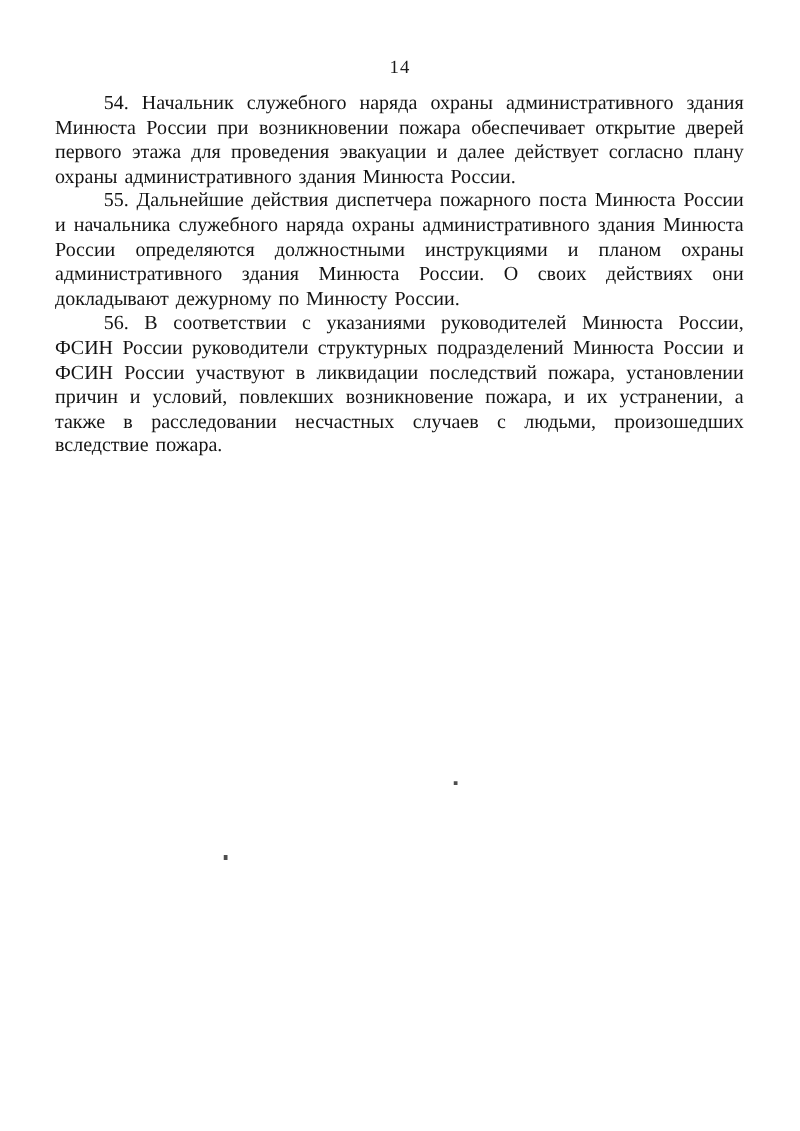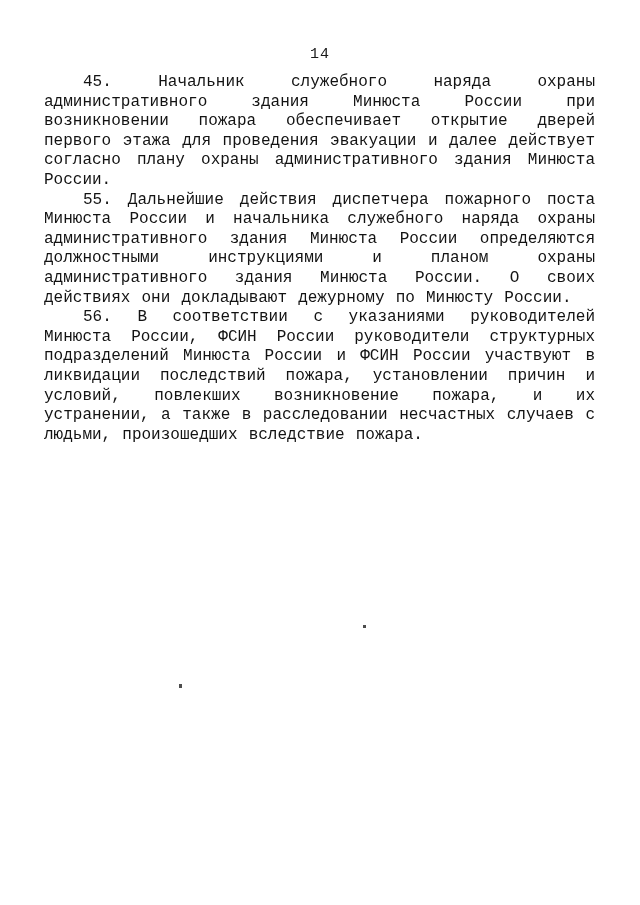--- a/index.html
+++ b/index.html
@@ -6,21 +6,21 @@
     margin: 0;
     padding: 0;
     background: #ffffff;
   }
   .page {
     position: relative;
     width: 640px;
     height: 905px;
     background: #ffffff;
     overflow: hidden;
-    font-family: Liberation Mono, monospace;
+    font-family: Liberation Serif, serif;
     color: #141414;
   }
   .page-number {
     position: absolute;
     top: 46px;
     left: 0;
     right: 0;
     text-align: center;
     font-size: 15px;
     letter-spacing: 1px;
@@ -60,21 +60,21 @@
   }
 </style>
 </head>
 <body>
 
 <div class="page">
 
   <div class="page-number">14</div>
 
   <div class="text-block">
-    <p>45. Начальник служебного наряда охраны административного здания Минюста России при возникновении пожара обеспечивает открытие дверей первого этажа для проведения эвакуации и далее действует согласно плану охраны административного здания Минюста России.</p>
+    <p>54. Начальник служебного наряда охраны административного здания Минюста России при возникновении пожара обеспечивает открытие дверей первого этажа для проведения эвакуации и далее действует согласно плану охраны административного здания Минюста России.</p>
     <p>55. Дальнейшие действия диспетчера пожарного поста Минюста России и начальника служебного наряда охраны административного здания Минюста России определяются должностными инструкциями и планом охраны административного здания Минюста России. О своих действиях они докладывают дежурному по Минюсту России.</p>
     <p>56. В соответствии с указаниями руководителей Минюста России, ФСИН России руководители структурных подразделений Минюста России и ФСИН России участвуют в ликвидации последствий пожара, установлении причин и условий, повлекших возникновение пожара, и их устранении, а также в расследовании несчастных случаев с людьми, произошедших вследствие пожара.</p>
   </div>
 
   <div class="speck speck-1"></div>
   <div class="speck speck-2"></div>
 
 </div>
 
 </body></html>

